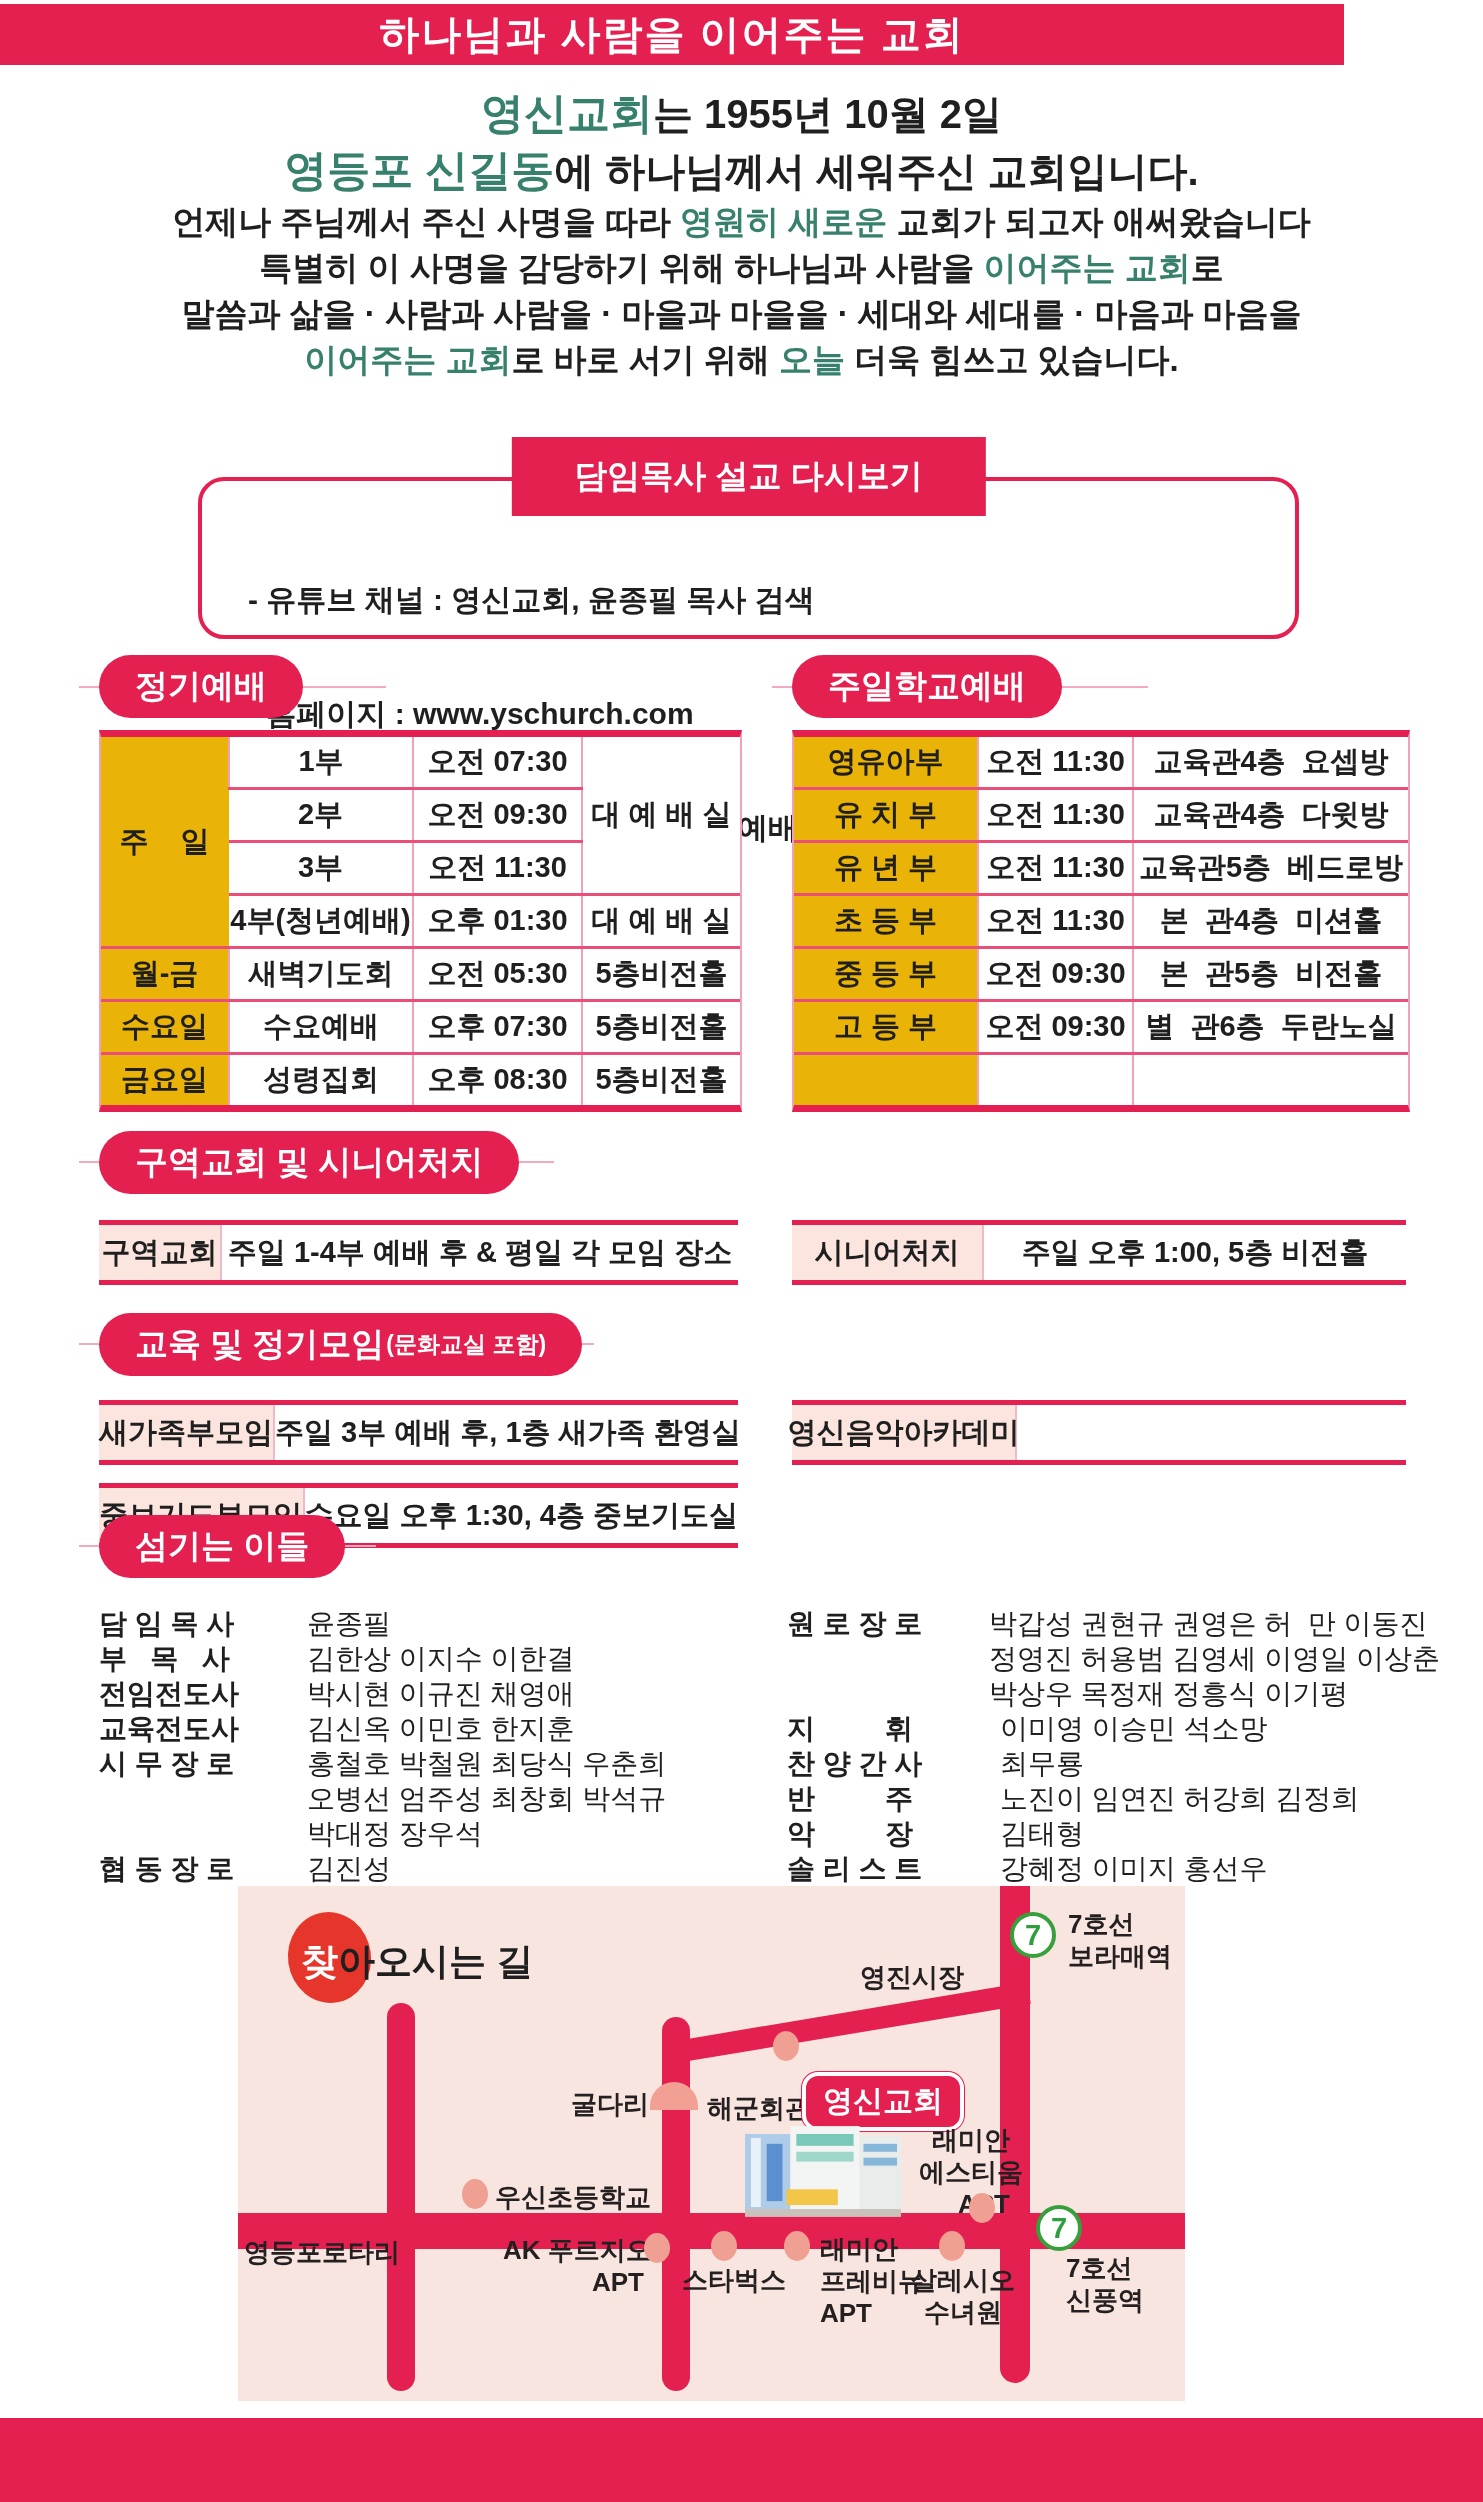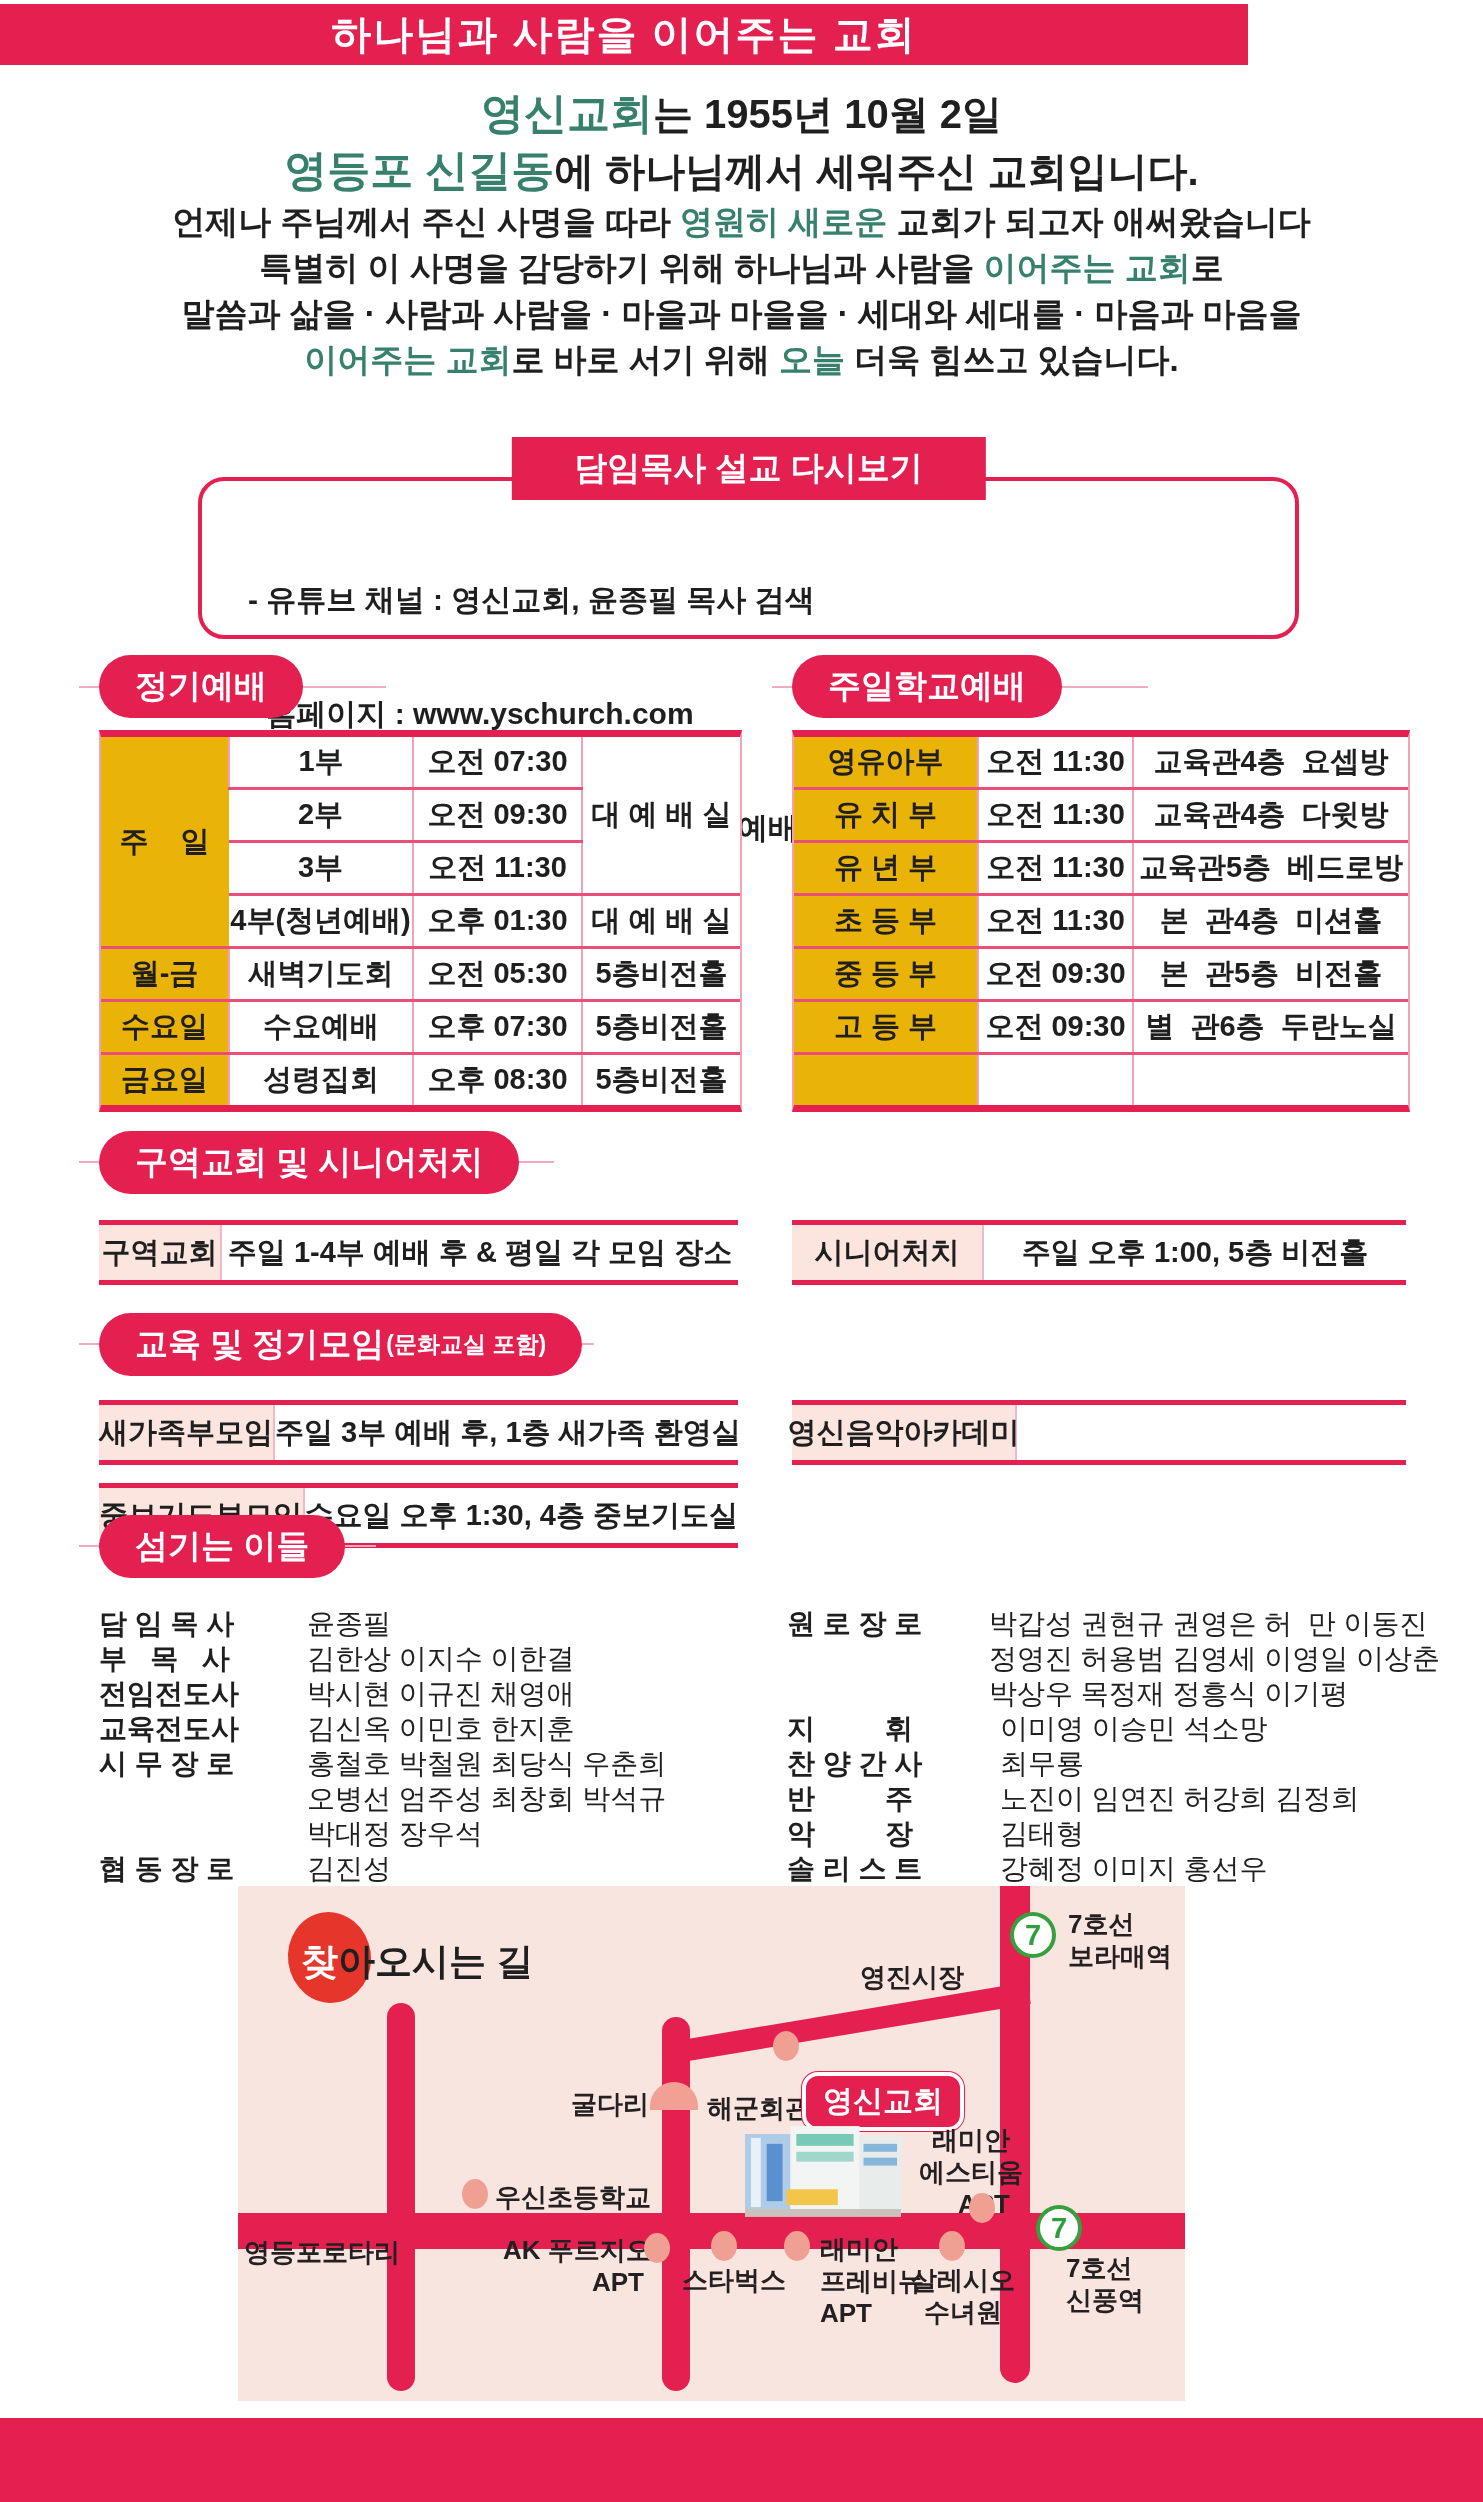--- a/index.html
+++ b/index.html
@@ -1,34 +1,34 @@
 <!DOCTYPE html>
 <html><head>
 <meta charset="utf-8">
 <style>
   html,body{margin:0;padding:0;background:#ffffff;}
   .page{position:relative;width:1483px;height:2503px;background:#ffffff;overflow:hidden;
         font-family:"Liberation Sans","DejaVu Sans",sans-serif;color:#1f1f1f;}
   .abs{position:absolute;}
 
   
-  .banner{left:0;top:4px;width:1248px;height:61px;background:#e3204f;display:flex;
+  .banner{left:0;top:4px;width:1344px;height:61px;background:#e3204f;display:flex;
           align-items:center;justify-content:center;color:#fff;font-size:40px;font-weight:bold;letter-spacing:2px;}
 
   
   .intro{left:0;top:85px;width:1483px;text-align:center;font-weight:bold;}
   .intro .big{font-size:40px;line-height:56px;}
   .intro .sm{font-size:33px;line-height:46px;}
   .hl{color:#37806d;}
   .big .hl{font-size:43px;}
 
   
   .sermon{left:198px;top:477px;width:1093px;height:154px;border:4px solid #e3204f;border-radius:26px;background:#fff;}
   .sermon-title{position:absolute;left:50%;transform:translateX(-50%);top:-44px;height:63px;
-                background:#e3204f;color:#fff;display:flex;align-items:center;padding:0 63px;
+                background:#e3204f;color:#fff;display:flex;align-items:center;padding:8px 63px;
                 font-size:33px;font-weight:bold;white-space:pre;}
   .sermon-items{position:absolute;left:46px;top:24px;font-size:30px;font-weight:bold;line-height:38px;white-space:pre;}
 
   
   .pill-line{height:2px;background:#f2aabe;}
   .pill{height:63px;background:#e3204f;color:#fff;border-radius:34px;display:flex;align-items:center;
         justify-content:center;font-size:33px;font-weight:bold;padding:0 36px;white-space:pre;}
   .pill .suffix{font-size:23px;margin-left:2px;}
 
   

